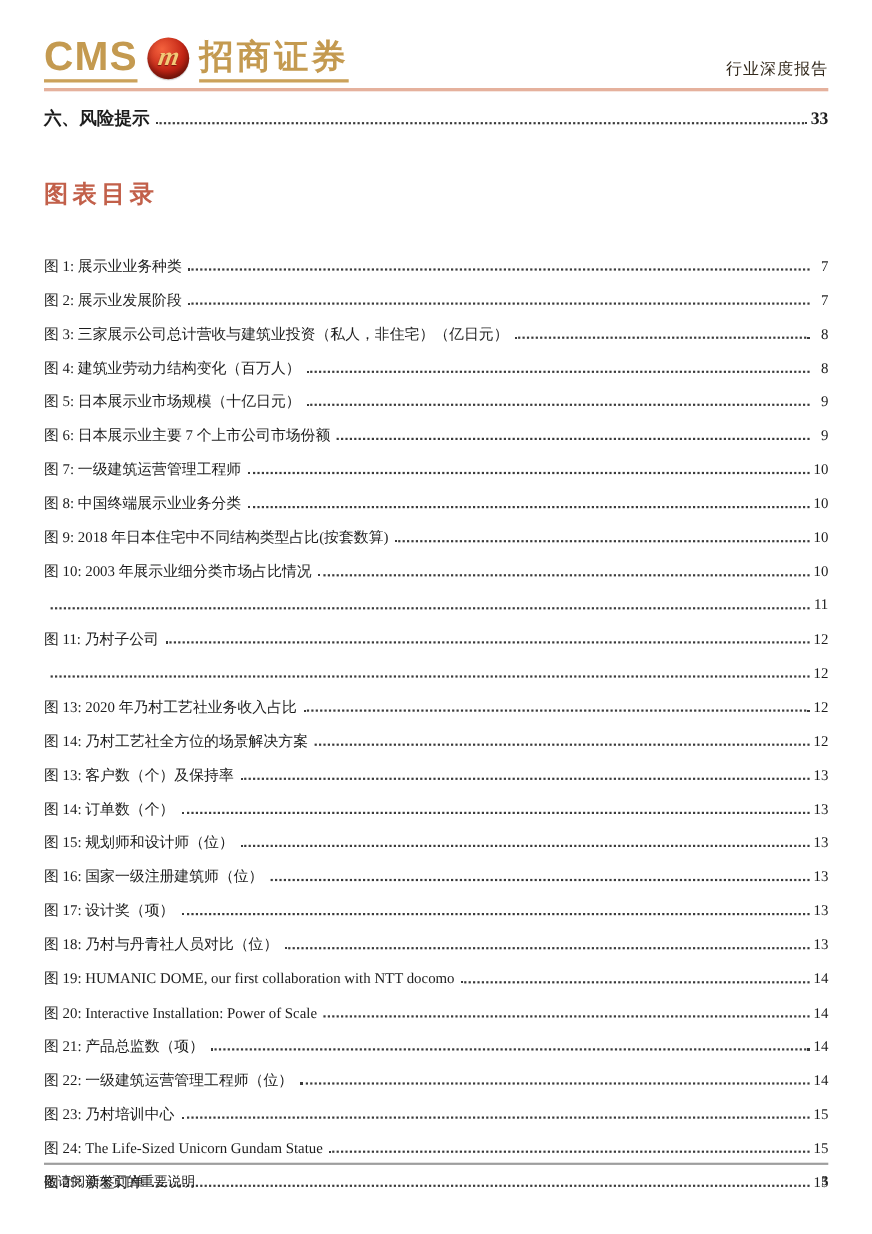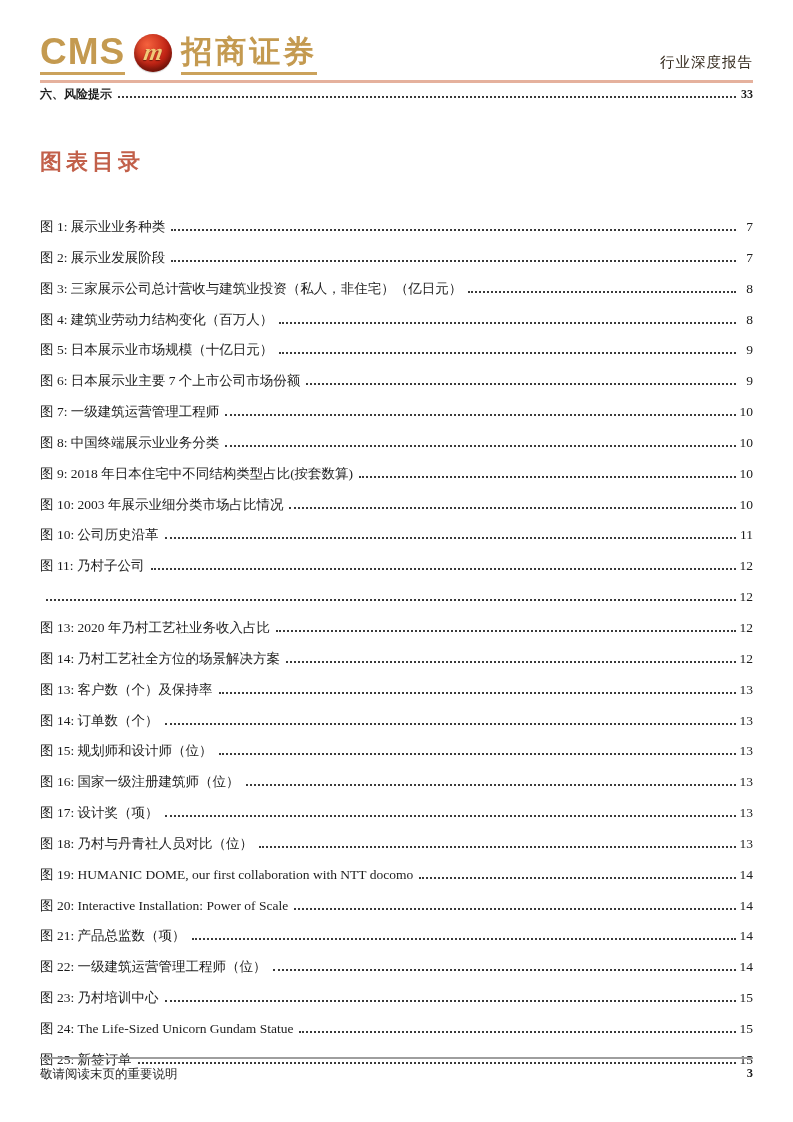--- a/index.html
+++ b/index.html
@@ -32,21 +32,21 @@
     font-size:31px;font-weight:bold;color:#C49A50;letter-spacing:3px;line-height:1;
     border-bottom:3px solid #CBA25B;padding-bottom:5px;
   }
   .report-type{font-size:14.5px;color:#342a1d;padding-bottom:4px;letter-spacing:1px;}
   .header-rule{border-top:3px solid #E5B19D;margin-top:4px;}
   
   .toc-row{display:flex;align-items:baseline;font-size:13.5px;white-space:nowrap;}
   .toc-row .label{flex:0 0 auto;}
   .toc-row .dots{flex:1 1 auto;border-bottom:2px dotted #3a3a3a;margin:0 3px 0 6px;min-width:20px;}
   .toc-row .page-num{flex:0 0 auto;text-align:right;min-width:14px;}
-  .tail-row{font-weight:bold;font-size:12px;height:22px;line-height:22px;}
+  .tail-row{margin-top:15px;font-weight:bold;font-size:16px;height:22px;line-height:22px;}
   
   .doc-title{
     text-align:left;color:#C2604A;font-size:22px;font-weight:bold;
     letter-spacing:4px;margin:42px 0 0 0;
   }
   
   .figure-list{margin-top:35px;}
   .figure-list .toc-row{height:30.85px;line-height:30.85px;}
   
   .footer{position:absolute;left:40px;right:40px;top:1057px;}
@@ -135,21 +135,20 @@
     <span class="page-num">10</span>
   </div>
 
   <div class="toc-row">
     <span class="label">图 10: 2003 年展示业细分类市场占比情况</span>
     <span class="dots"></span>
     <span class="page-num">10</span>
   </div>
 
   <div class="toc-row">
-    <span class="label">图 10: 公司历史沿革</span>
     <span class="dots"></span>
     <span class="page-num">11</span>
   </div>
 
   <div class="toc-row">
     <span class="label">图 11: 乃村子公司</span>
     <span class="dots"></span>
     <span class="page-num">12</span>
   </div>
 

